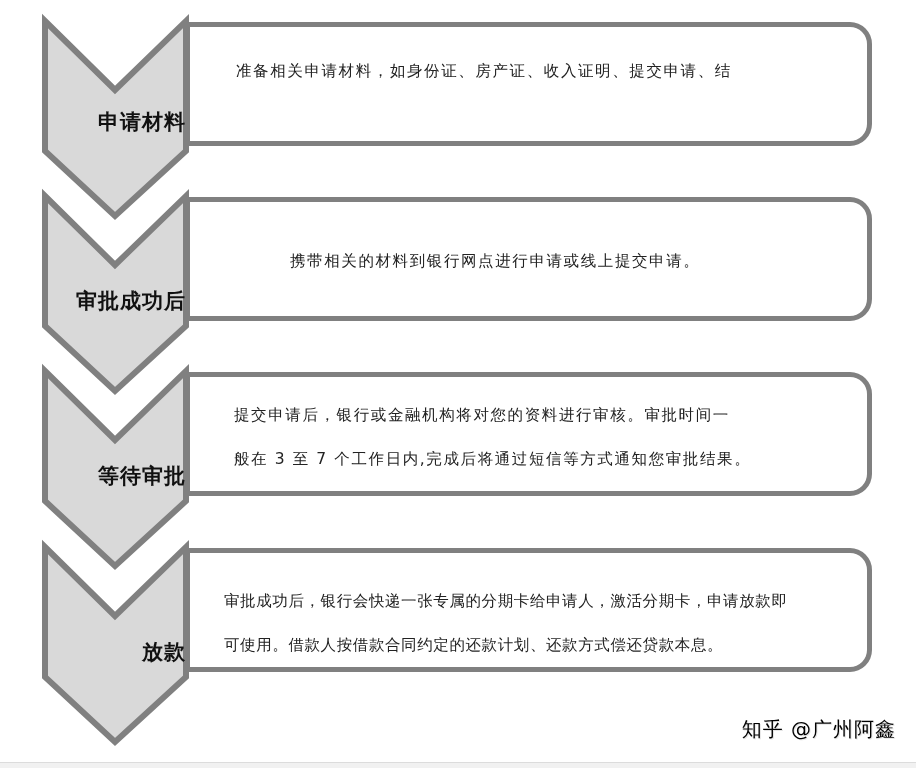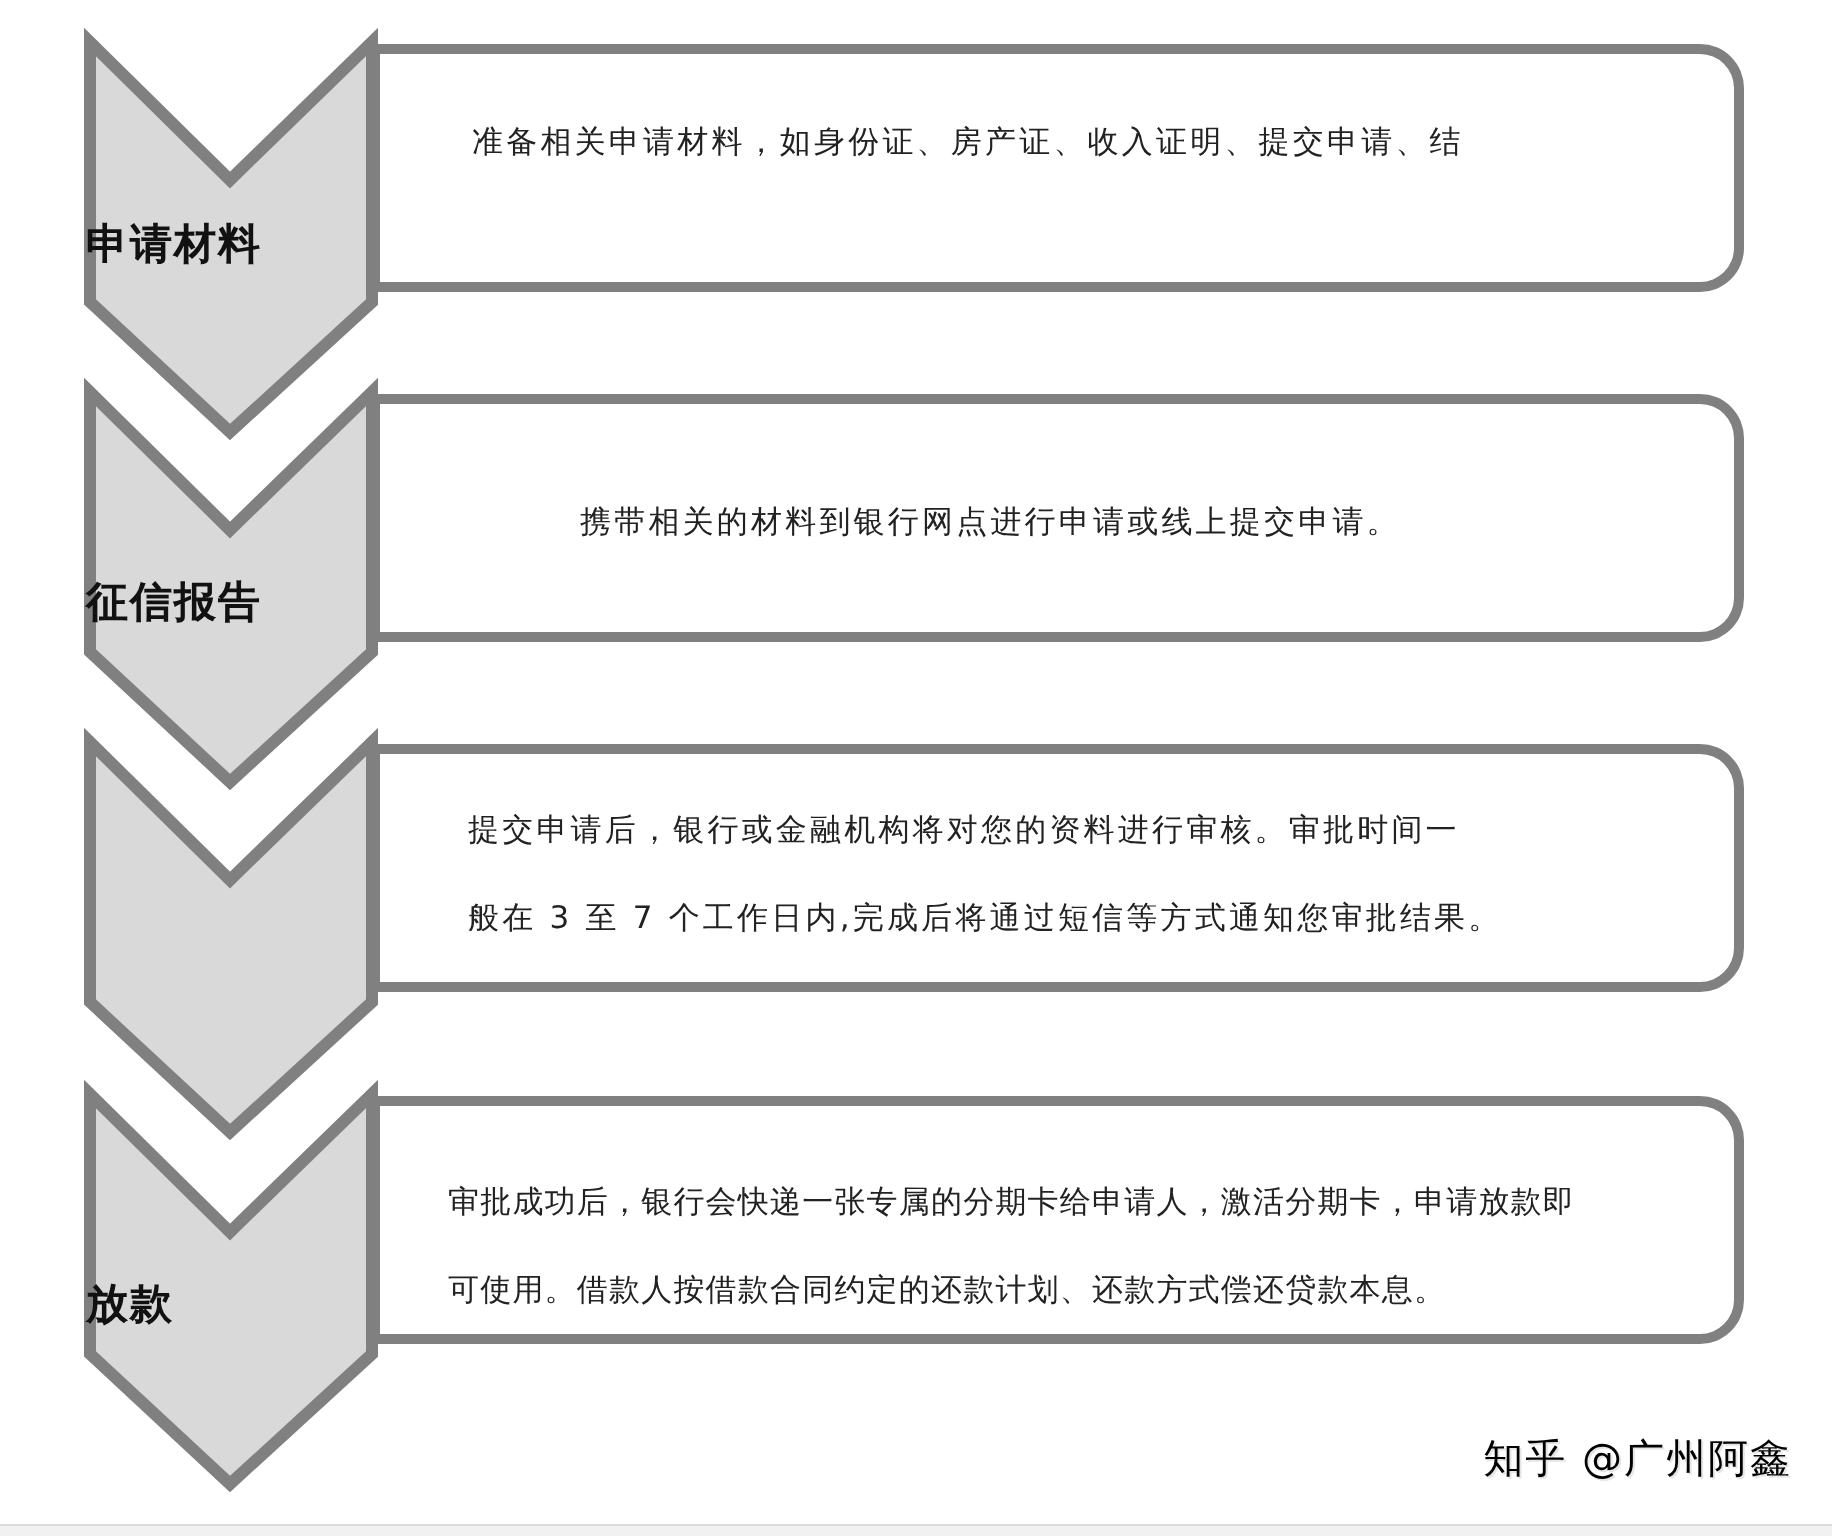--- a/index.html
+++ b/index.html
@@ -31,21 +31,21 @@
       left: 40px;
       top: 0;
       width: 152px;
       height: 200px;
       overflow: visible;
     }
     .chevron-label {
       position: absolute;
       left: 43px;
       width: 143px;
-      text-align: left;
+      text-align: right;
       font-family: "DejaVu Serif", "Liberation Serif", serif;
       font-size: 21px;
       font-weight: bold;
       color: #111111;
       letter-spacing: 1px;
     }
     .box {
       position: absolute;
       left: 186px;
       width: 686px;
@@ -96,30 +96,31 @@
     <div class="chevron-label" style="top:90px;">申请材料</div>
     <div class="box" style="top:4px;">
       <div class="box-text" style="left:46px; top:22px;">准备相关申请材料，如身份证、房产证、收入证明、提交申请、结</div>
     </div>
   </div>
 
   <div class="step" style="top:193px;">
     <svg class="chevron" viewBox="0 0 152 200">
       <polygon points="5,3 75,72 146,3 146,133 75,198 5,133" fill="#d9d9d9" stroke="#808080" stroke-width="6" stroke-linejoin="miter"></polygon>
     </svg>
-    <div class="chevron-label" style="top:94px;">征信报告</div>
+    <div class="chevron-label" style="top:94px;">审批成功后</div>
     <div class="box" style="top:4px;">
       <div class="box-text" style="left:100px; top:37px;">携带相关的材料到银行网点进行申请或线上提交申请。</div>
     </div>
   </div>
 
   <div class="step" style="top:368px;">
     <svg class="chevron" viewBox="0 0 152 200">
       <polygon points="5,3 75,72 146,3 146,133 75,198 5,133" fill="#d9d9d9" stroke="#808080" stroke-width="6" stroke-linejoin="miter"></polygon>
     </svg>
+    <div class="chevron-label" style="top:94px;">等待审批</div>
     <div class="box" style="top:4px;">
       <div class="box-text" style="left:44px; top:16px;text-align:center;">提交申请后，银行或金融机构将对您的资料进行审核。审批时间一</div>
       <div class="box-text" style="left:44px; top:60px;">般在 3 至 7 个工作日内,完成后将通过短信等方式通知您审批结果。</div>
     </div>
   </div>
 
   <div class="step" style="top:544px;">
     <svg class="chevron" viewBox="0 0 152 200">
       <polygon points="5,3 75,72 146,3 146,133 75,198 5,133" fill="#d9d9d9" stroke="#808080" stroke-width="6" stroke-linejoin="miter"></polygon>
     </svg>

